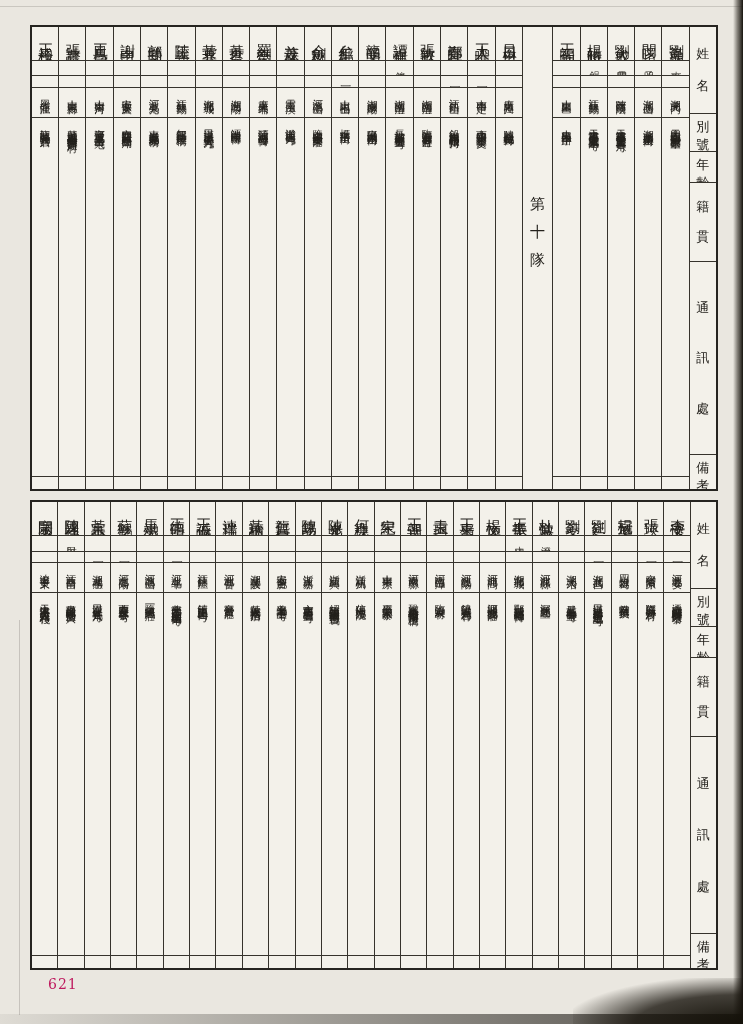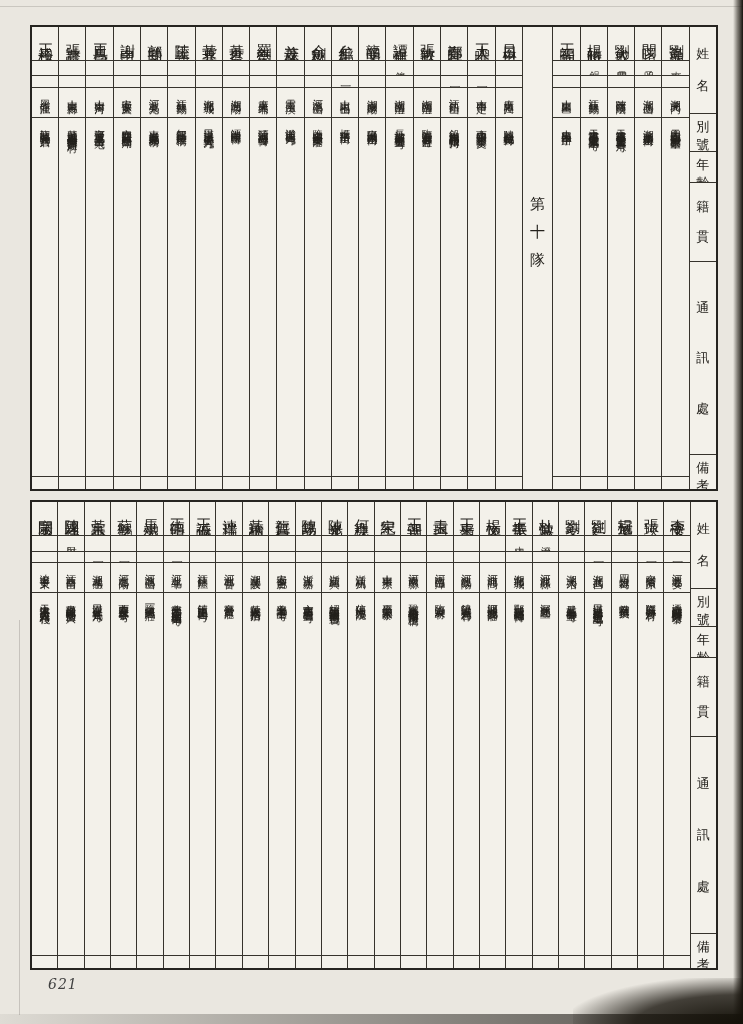--- a/index.html
+++ b/index.html
@@ -55,21 +55,21 @@
   .cell-address .vtext { font-size:10.5px; letter-spacing:1px; height:100%; }
   .cell-remark  .vtext { font-size:12px; }
   
   .header-cell { flex-direction:column; align-items:center; justify-content:space-evenly; padding:4px 0; }
   .header-cell span { font-size:13px; display:block; }
   
   .divider-col { flex:1.12 1 0; justify-content:center; flex-direction:row; }
   .divider-text { display:flex; flex-direction:column; align-items:center; padding-top:168px; }
   .divider-text span { font-size:15px; margin-bottom:9px; }
   
-  .page-number { position:absolute; left:48px; top:976px; font-size:14px; letter-spacing:1px; color:#404040;font-style:italic; }
+  .page-number { position:absolute; left:48px; top:976px; font-size:14px; letter-spacing:1px; color:#be185d; }
 </style>
 </head>
 <body>
 
 <div class="page">
   <div class="scan-top-line"></div>
   <div class="scan-left-crease"></div>
 
   <div class="roster-table" id="table-top">
       <div class="col header-col">

